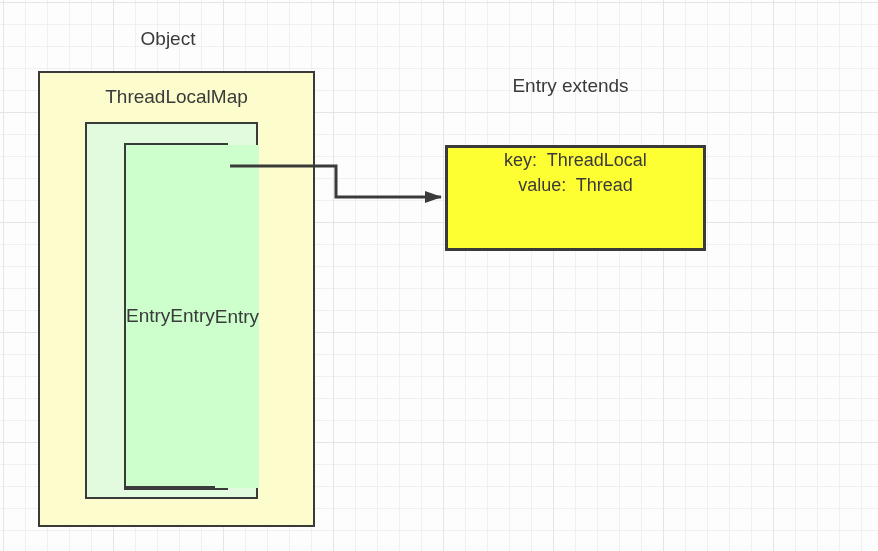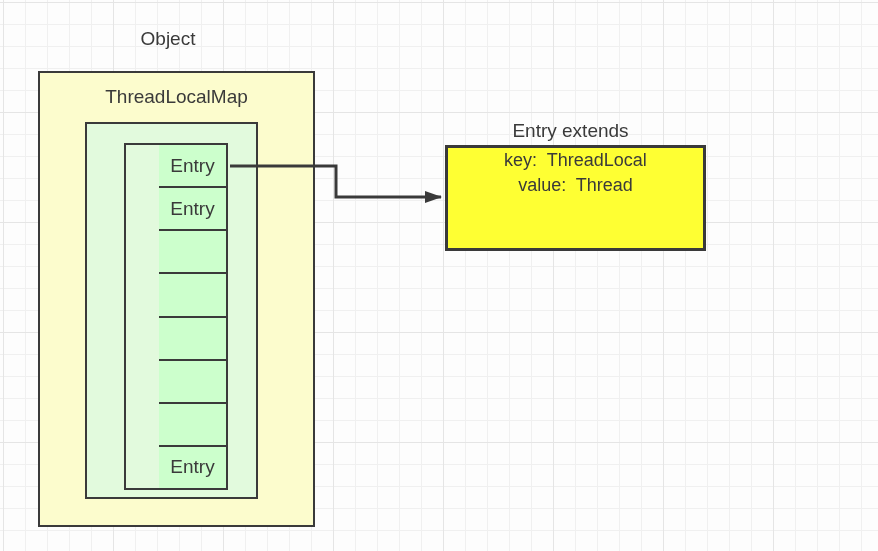--- a/index.html
+++ b/index.html
@@ -40,22 +40,21 @@
     line-height: 22px;
   }
   .inner-box {
     left: 85px; top: 122px; width: 173px; height: 377px;
     border: 2px solid #3a3a3a;
   }
   .entry-stack {
     left: 124px; top: 143px; width: 104px; height: 347px;
     border: 2px solid #3a3a3a;
     display: flex;
-    flex-direction: column;
-    padding-left: 33px;
+    flex-direction: row;
   }
   .entry-cell {
     flex: 1;
     border-bottom: 2px solid #3a3a3a;
     display: flex;
     align-items: center;
     justify-content: center;
     font-size: 19px;
   }
   .entry-cell:last-child { border-bottom: none; }
@@ -64,21 +63,20 @@
     position: absolute;
     left: 0; top: 0;
     pointer-events: none;
   }
 
   .annotation {
     left: 398px; top: 74px; width: 345px;
     text-align: center;
     font-size: 19px;
     line-height: 24px;
-    margin-top: 45px;
   }
   .kv-box {
     left: 445px; top: 145px; width: 261px; height: 106px;
     border: 3px solid #3a3a3a;
     display: flex;
     flex-direction: column;
     align-items: center;
     justify-content: flex-start;
     font-size: 18px;
     line-height: 25px;

